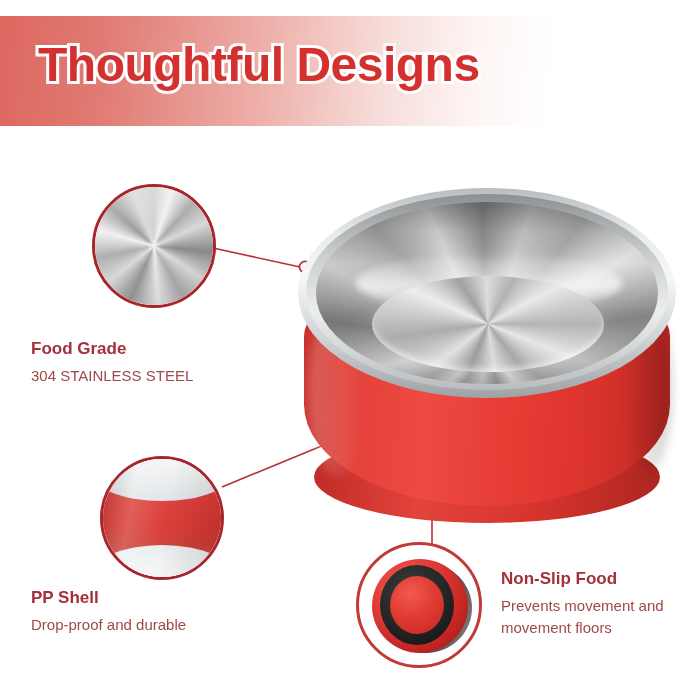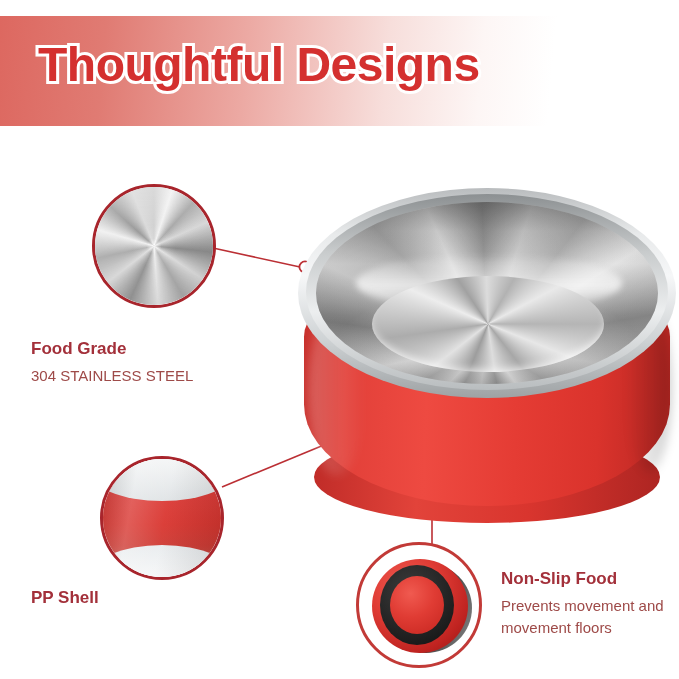--- a/index.html
+++ b/index.html
@@ -347,20 +347,21 @@
   </div>
 
   <div id="circle-pp-shell" class="callout-circle">
     <div class="shell-bg"></div>
     <div class="shell-curve"></div>
     <div class="shell-curve-bottom"></div>
     <div class="shell-gloss"></div>
   </div>
   <div id="label-pp-shell" class="label-block">
     <p class="label-title">PP Shell</p>
+    <p class="label-desc">Drop-proof and durable</p>
   </div>
 
   <div id="circle-non-slip" class="callout-circle">
     <div class="ring-art">
       <div class="ring-shadow"></div>
       <div class="ring-body"></div>
       <div class="ring-black"></div>
       <div class="ring-inner-red"></div>
     </div>
   </div>

